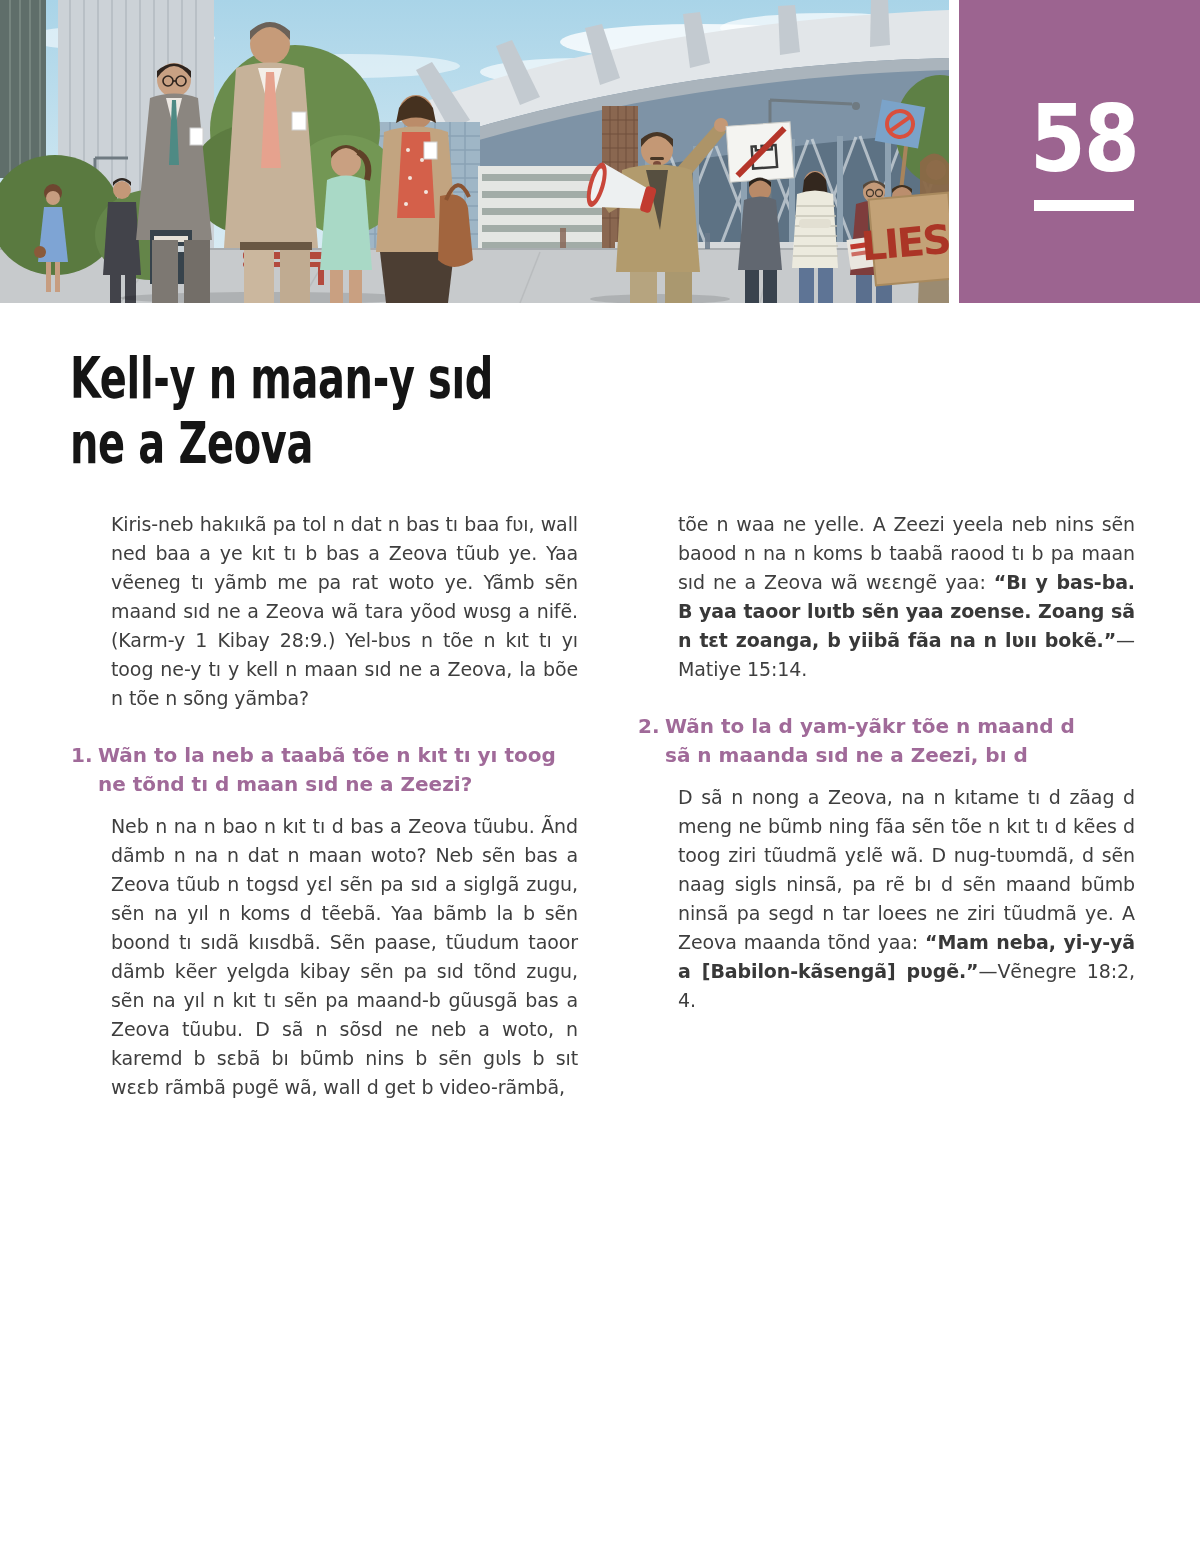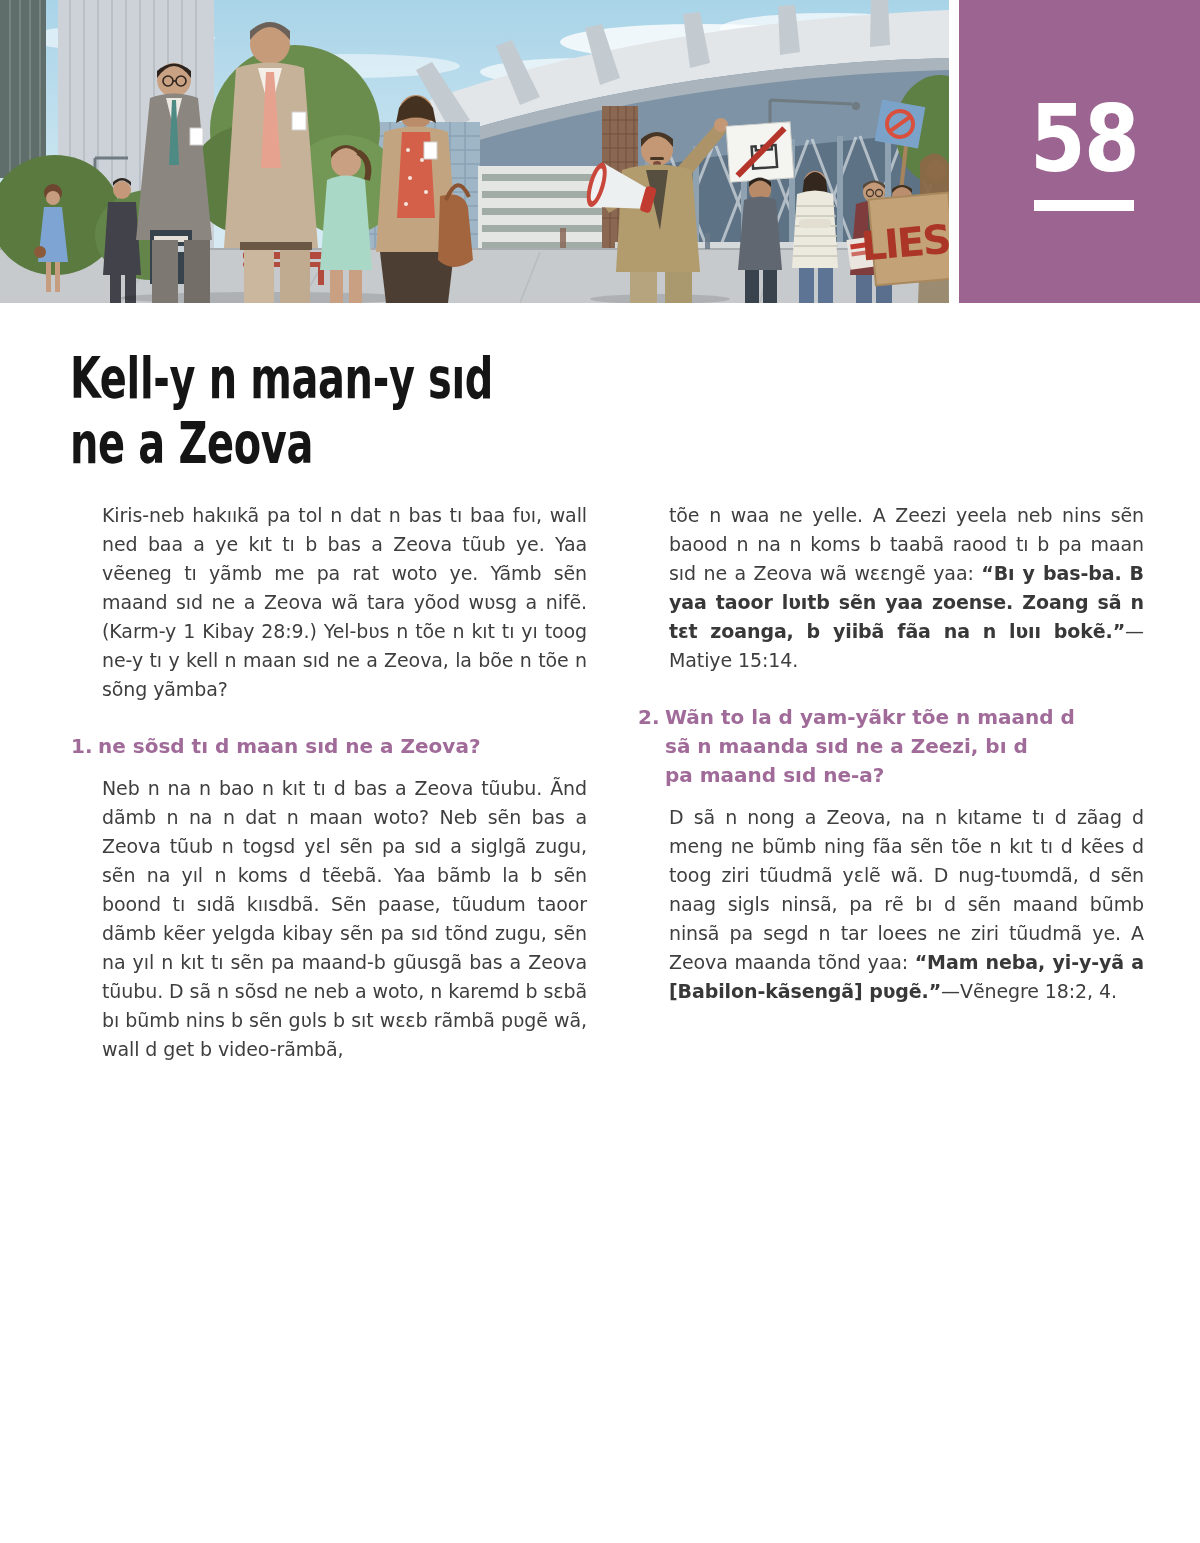--- a/index.html
+++ b/index.html
@@ -27,21 +27,21 @@
   .page-title {
     position:absolute; left:70px; top:346px; margin:0;
     font-size:57px; line-height:65px; font-weight:bold; color:#151515;
     transform:scaleX(.70); transform-origin:left top; white-space:nowrap;
     letter-spacing:-0.5px;
   }
   .col { position:absolute; top:497px; }
   .col-left  { left:98px;  width:493px; }
   .col-right { left:665px; width:483px; }
   .body {
-    margin:4px; font-size:19px; line-height:29px; color:#3e3e3e;
+    margin:13px; font-size:19px; line-height:29px; color:#3e3e3e;
     text-align:justify; letter-spacing:-0.1px;
   }
   .body b { font-weight:bold; color:#383838; }
   .q-heading {
     position:relative; margin:28px 0 13px 0;
     font-size:20px; line-height:29px; font-weight:bold; color:#a06a99;
   }
   .q-heading .qnum { position:absolute; left:-27px; top:0; }
   .q-heading .hline { white-space:nowrap; }
 </style>
@@ -413,32 +413,32 @@
   <h1 class="page-title">
     <div>Kell-y n maan-y sıd</div>
     <div>ne a Zeova</div>
   </h1>
 
   <div class="col col-left">
     <p class="body">Kiris-neb hakııkã pa tol n dat n bas tı baa fʋı, wall ned baa a ye kıt tı b bas a Zeova tũub ye. Yaa vẽeneg tı yãmb me pa rat woto ye. Yãmb sẽn maand sıd ne a Zeova wã tara yõod wʋsg a nifẽ. (Karm-y 1 Kibay 28:9.) Yel-bʋs n tõe n kıt tı yı toog ne-y tı y kell n maan sıd ne a Zeova, la bõe n tõe n sõng yãmba?</p>
 
     <div class="q-heading">
       <span class="qnum">1.</span>
-      <div class="hline">ne sõsd tı d maan sıd ne a Zeova?</div>
+      <div class="hline">Wãn to la neb a taabã tõe n kıt tı yı toog</div>
+      <div class="hline">ne tõnd tı d maan sıd ne a Zeezi?</div>
     </div>
 
     <p class="body">Neb n na n bao n kıt tı d bas a Zeova tũubu. Ãnd dãmb n na n dat n maan woto? Neb sẽn bas a Zeova tũub n togsd yɛl sẽn pa sıd a siglgã zugu, sẽn na yıl n koms d tẽebã. Yaa bãmb la b sẽn boond tı sıdã kıısdbã. Sẽn paase, tũudum taoor dãmb kẽer yelgda kibay sẽn pa sıd tõnd zugu, sẽn na yıl n kıt tı sẽn pa maand-b gũusgã bas a Zeova tũubu. D sã n sõsd ne neb a woto, n karemd b sɛbã bı bũmb nins b sẽn gʋls b sıt wɛɛb rãmbã pʋgẽ wã, wall d get b video-rãmbã,</p>
   </div>
 
   <div class="col col-right">
     <p class="body"><span>tõe n waa ne yelle. A Zeezi yeela neb nins sẽn baood n na n koms b taabã raood tı b pa maan sıd ne a Zeova wã wɛɛngẽ yaa: </span><b>“Bı y bas-ba. B yaa taoor lʋıtb sẽn yaa zoense. Zoang sã n tɛt zoanga, b yiibã fãa na n lʋıı bokẽ.”</b><span>—Matiye 15:14.</span></p>
 
     <div class="q-heading">
       <span class="qnum">2.</span>
       <div class="hline">Wãn to la d yam-yãkr tõe n maand d</div>
       <div class="hline">sã n maanda sıd ne a Zeezi, bı d</div>
-      <div class="hline">pa maand sıd ne-a?</div>
     </div>
 
     <p class="body"><span>D sã n nong a Zeova, na n kıtame tı d zãag d meng ne bũmb ning fãa sẽn tõe n kıt tı d kẽes d toog ziri tũudmã yɛlẽ wã. D nug-tʋʋmdã, d sẽn naag sigls ninsã, pa rẽ bı d sẽn maand bũmb ninsã pa segd n tar loees ne ziri tũudmã ye. A Zeova maanda tõnd yaa: </span><b>“Mam neba, yi-y-yã a [Babilon-kãsengã] pʋgẽ.”</b><span>—Vẽnegre 18:2, 4.</span></p>
   </div>
 
 </div>
 
 </body></html>

